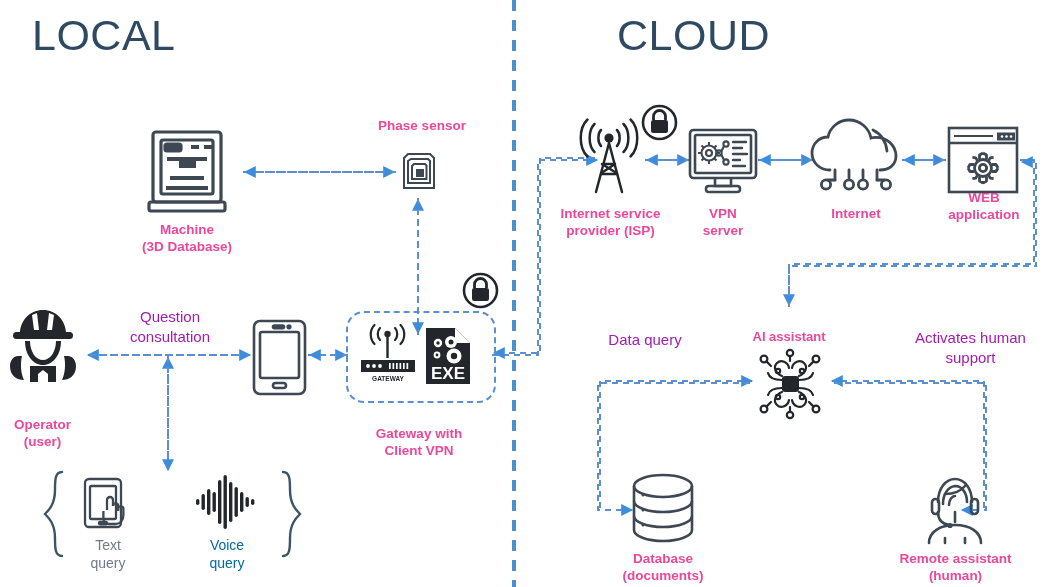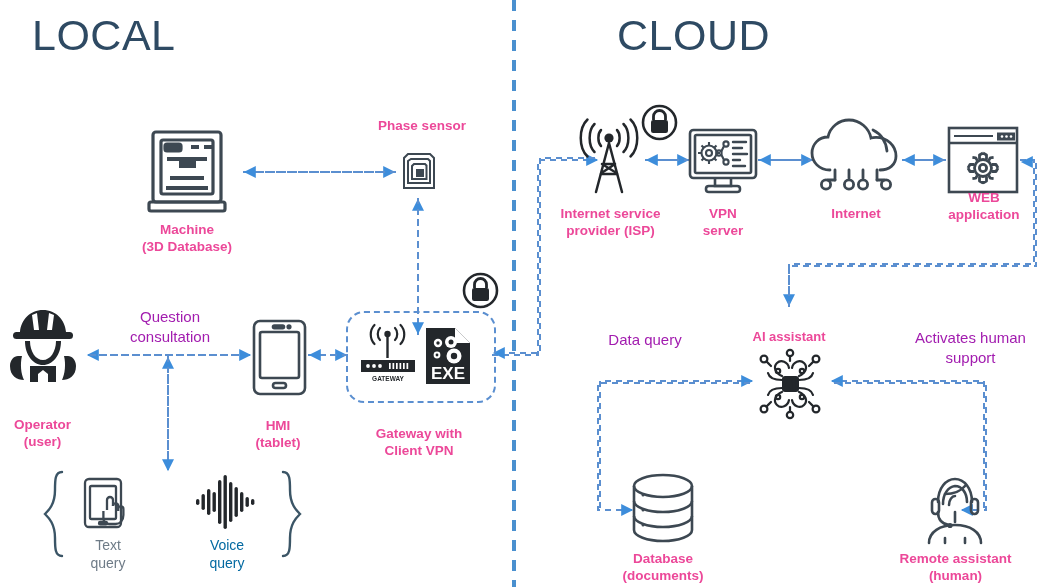--- a/index.html
+++ b/index.html
@@ -146,22 +146,20 @@
 
   <div class="icon" style="left:252px;top:319px;">
     <svg width="55" height="77" viewBox="0 0 55 77" fill="none" stroke="#3d4852" stroke-width="2.6">
       <rect x="2" y="2" width="51" height="73" rx="6"></rect>
       <rect x="8" y="13" width="39" height="46" rx="2"></rect>
       <rect x="21" y="6.5" width="11" height="2.6" rx="1.3" fill="#3d4852"></rect>
       <circle cx="37" cy="7.8" r="1.3" fill="#3d4852"></circle>
       <rect x="21" y="64" width="13" height="5" rx="2.5"></rect>
     </svg>
   </div>
-  <div class="node-label" style="left:213px;top:418px;width:130px;">HMI
-(tablet)</div>
 
   <div class="dash-box" style="left:346px;top:311px;width:146px;width:146px;height:88px;"></div>
 
   <div class="icon" style="left:358px;top:324px;">
     <svg width="60" height="62" viewBox="0 0 60 62" fill="#23272b">
 
       <g fill="none" stroke="#23272b" stroke-width="2.2" stroke-linecap="round">
         <path d="M22,4 C19,7 19,13 22,16"></path>
         <path d="M16.5,1 C11.5,6 11.5,15 16.5,20"></path>
         <path d="M37,4 C40,7 40,13 37,16"></path>

